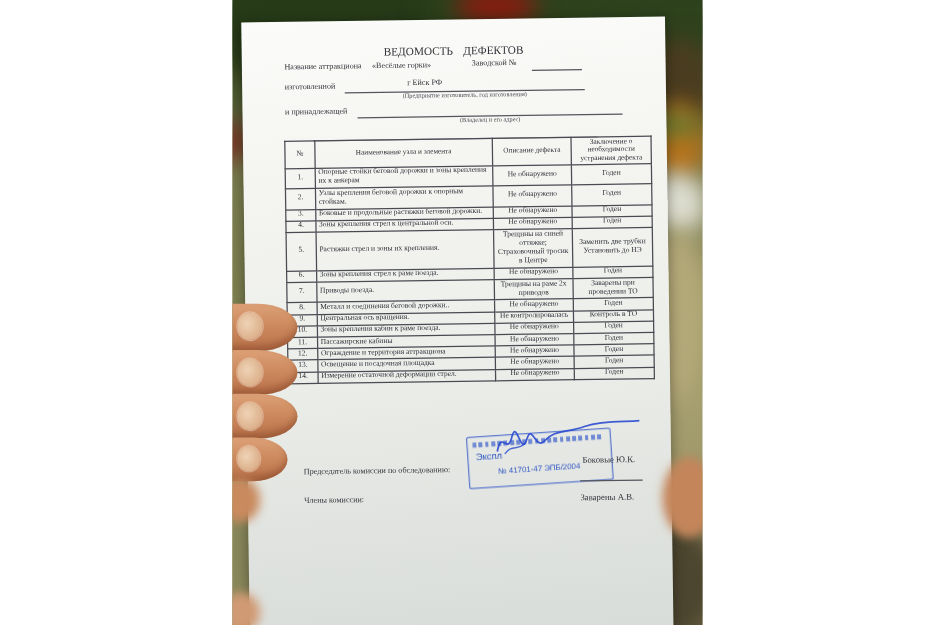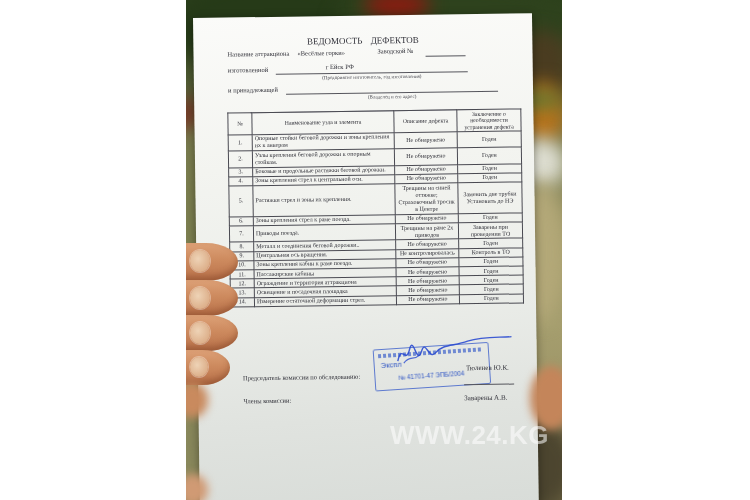--- a/index.html
+++ b/index.html
@@ -193,21 +193,21 @@
 
         <div class="stamp">
           <div class="stamp-smudge"></div>
           <div class="stamp-l2">Экспл</div>
           <div class="stamp-l3">№ 41701-47 ЭПБ/2004</div>
         </div>
         <svg class="sig" width="135" height="42" viewBox="0 0 135 42">
           <path d="M14,30 C18,12 22,34 26,18 C30,4 33,36 38,20 C42,8 45,30 52,22 C60,13 70,16 84,11 C100,6 116,8 128,7" fill="none" stroke="#2b4bd0" stroke-width="1.4" opacity="0.9"></path>
           <path d="M20,32 C26,24 30,30 36,24" fill="none" stroke="#2b4bd0" stroke-width="1.2" opacity="0.8"></path>
         </svg>
-        <span class="abs t7" style="left:268px;top:350px;">Тюленев Ю.К.</span>
+        <span class="abs t7" style="left:268px;top:350px;">Боковые Ю.К.</span>
         <span class="abs uline" style="left:266px;top:362px;width:50px;"></span>
         <span class="abs t65" style="left:45px;top:380px;">Члены комиссии:</span>
         <span class="abs t7" style="left:266px;top:380px;">Заварены А.В.</span>
       </div>
     </div>
 
     <div>
       <div class="finger" style="top:243px;height:38px;">
           <div class="nail"></div>
         </div>
@@ -218,15 +218,14 @@
           <div class="nail"></div>
         </div>
       <div class="finger" style="top:350px;height:35px;width:50px;">
           <div class="nail" style="width:18px;height:20px;"></div>
         </div>
       <div class="skin-blob" style="left:-10px;top:382px;width:32px;height:36px;background:#c98a5e;"></div>
       <div class="skin-blob" style="left:-8px;top:474px;width:30px;height:32px;background:#d09a74;"></div>
       <div class="skin-blob" style="left:344px;top:366px;width:42px;height:64px;background:#c4855a;"></div>
     </div>
 
-    <div class="watermark">WWW.24.KG</div>
   </div>
 </div>
 
 </body></html>

